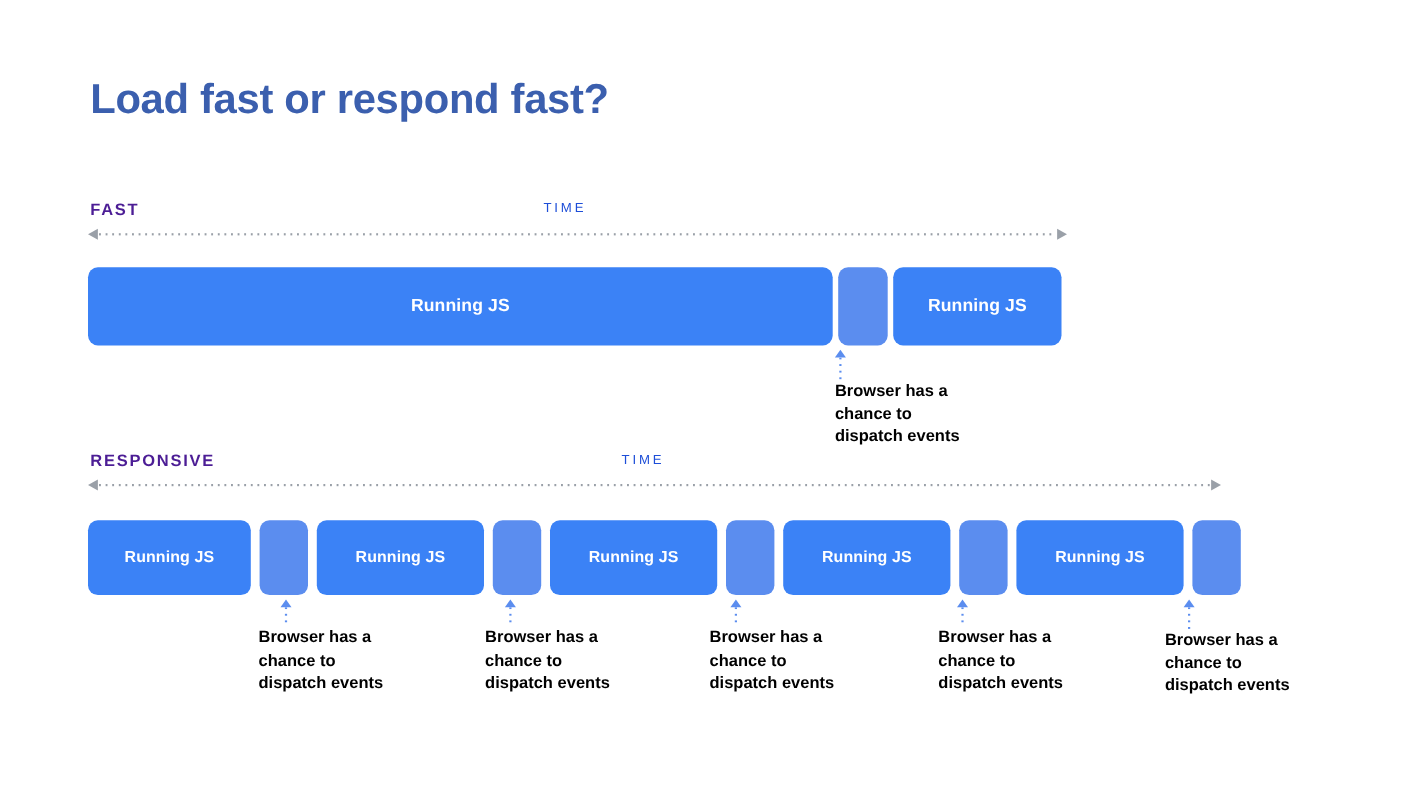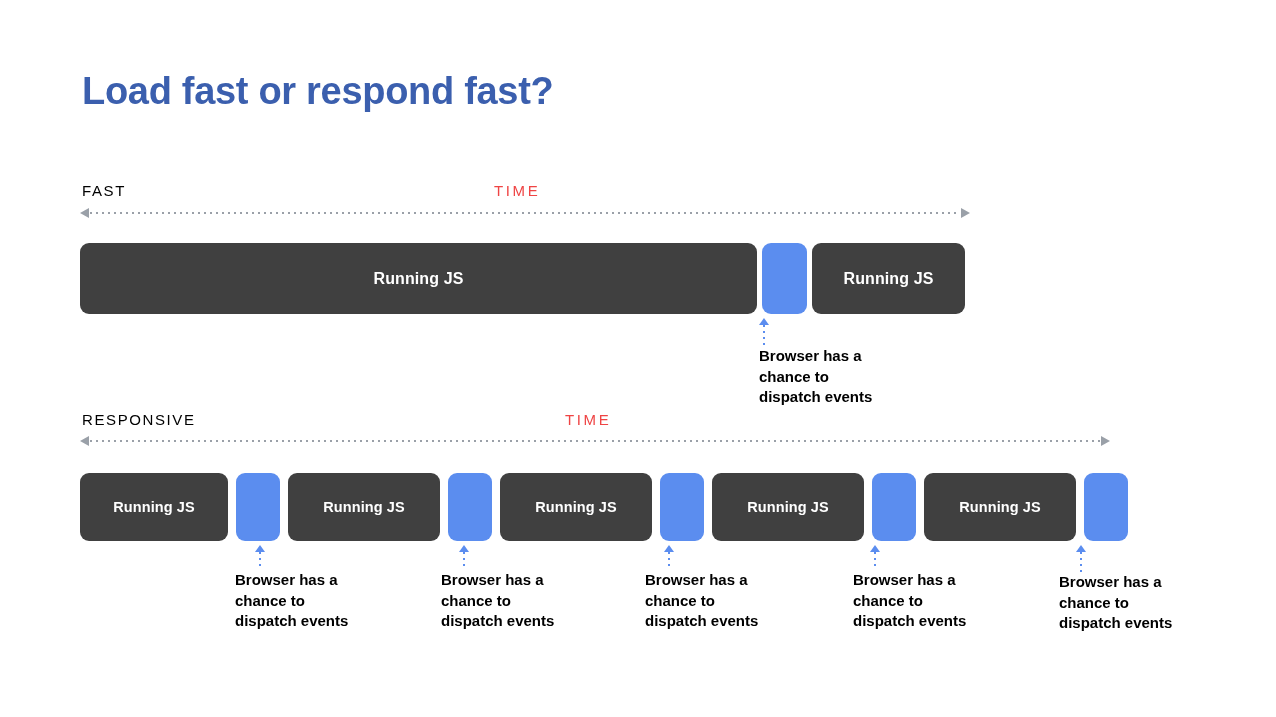--- a/index.html
+++ b/index.html
@@ -41,31 +41,31 @@
     right: 0;
   }
   .sec-fast { top: 182px; }
   .sec-resp { top: 411px; }
 
   .label-state {
     position: absolute;
     left: 82px;
     top: 0;
     font-size: 15px;
-    font-weight: normal;
-    color: #000000;
+    font-weight: bold;
+    color: #4c1d95;
     letter-spacing: 1.6px;
     white-space: nowrap;
   }
   .label-time {
     position: absolute;
     top: 0;
-    font-size: 15px;
+    font-size: 12px;
     font-weight: normal;
-    color: #ef4444;
+    color: #1d4ed8;
     letter-spacing: 2.6px;
     white-space: nowrap;
   }
   .label-time.t1 { left: 494px; }
   .label-time.t2 { left: 565px; }
 
   
   .axis {
     position: absolute;
     height: 12px;
@@ -105,21 +105,21 @@
 
   .bar {
     border-radius: 9px;
     display: flex;
     align-items: center;
     justify-content: center;
     box-sizing: border-box;
     flex: none;
   }
   .bar.js {
-    background: #404040;
+    background: #3b82f6;
     color: #ffffff;
     font-size: 16px;
     font-weight: bold;
     letter-spacing: 0.1px;
   }
   .track-resp .bar.js { font-size: 14.5px; }
   .bar.gap {
     background: #5b8def;
   }
   .spacer { flex: none; }

